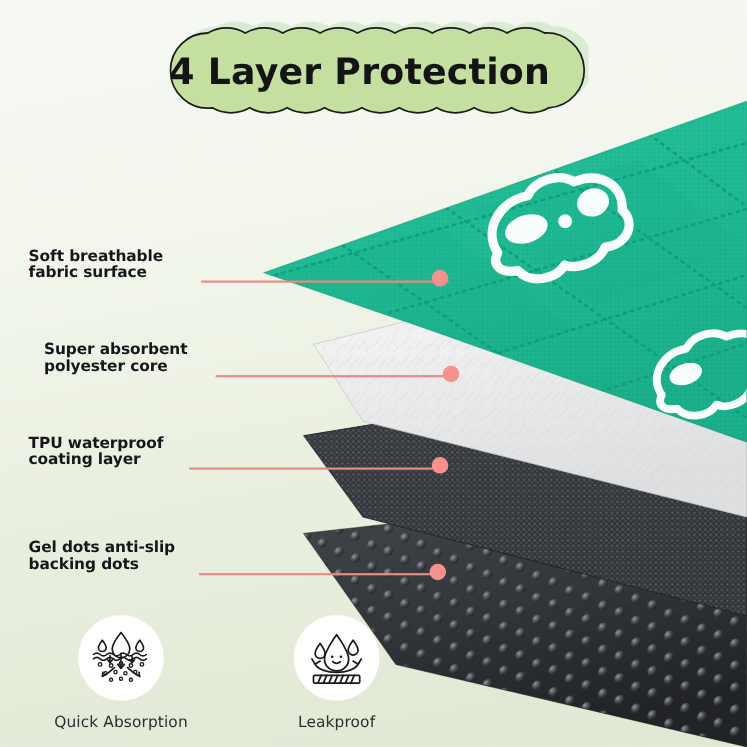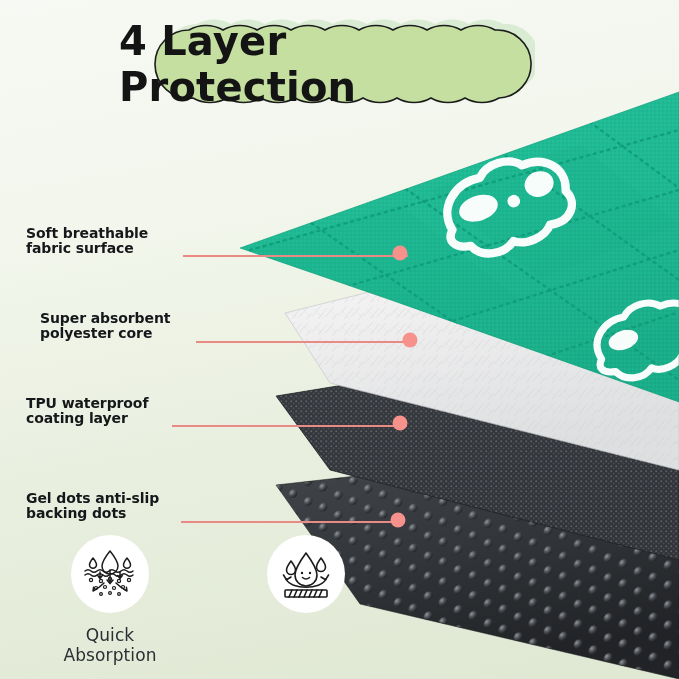--- a/index.html
+++ b/index.html
@@ -16,21 +16,21 @@
   }
 
   
   #title-badge{
     position:absolute; left:119px; top:12px; width:416px; height:104px;
   }
   #title-badge svg{position:absolute;left:0;top:0;}
   #title-text{
     position:absolute; left:0; top:0; width:416px; height:104px;
     display:flex; align-items:center; justify-content:center;
-    font-size:40px; font-weight:bold; color:#141414;
+    font-size:33px; font-weight:bold; color:#141414;
     letter-spacing:.2px;
     font-family:"DejaVu Sans","Liberation Sans",sans-serif;
   }
 
   
   #stack{position:absolute; left:0; top:0; width:679px; height:679px;}
 
   
   .callout{position:absolute;}
   .callout .txt{
@@ -65,21 +65,21 @@
     display:flex; gap:56px;
   }
   .feature{width:140px; text-align:center;}
   .feature .circle{
     width:78px;height:78px;border-radius:50%;
     background:#ffffff; margin:0 auto 12px auto;
     display:flex;align-items:center;justify-content:center;
   }
   .feature .flabel{
     font-family:"DejaVu Sans","Liberation Sans",sans-serif;
-    font-size:17px; color:#2b2f33; letter-spacing:.1px;
+    font-size:14px; color:#2b2f33; letter-spacing:.1px;
   }
 </style>
 </head>
 <body>
 
 <div id="poster">
 
   <div id="title-badge">
     <svg width="416" height="104" viewBox="0 0 416 104">
       <defs>
@@ -342,17 +342,18 @@
 
             <path d="M7,31 C12,42 42,42 47,31"></path>
             <path d="M4.5,27 L7.5,31.8 L12,29"></path>
             <path d="M49.5,27 L46.5,31.8 L42,29"></path>
 
             <rect x="6" y="42" width="42" height="7" rx="1"></rect>
             <path d="M10,49 L13,42 M15,49 L18,42 M20,49 L23,42 M25,49 L28,42 M30,49 L33,42 M35,49 L38,42 M40,49 L43,42"></path>
           </g>
         </svg>
       </div>
+      <div class="flabel">Leakproof</div>
     </div>
 
   </div>
 
 </div>
 
 </body></html>

